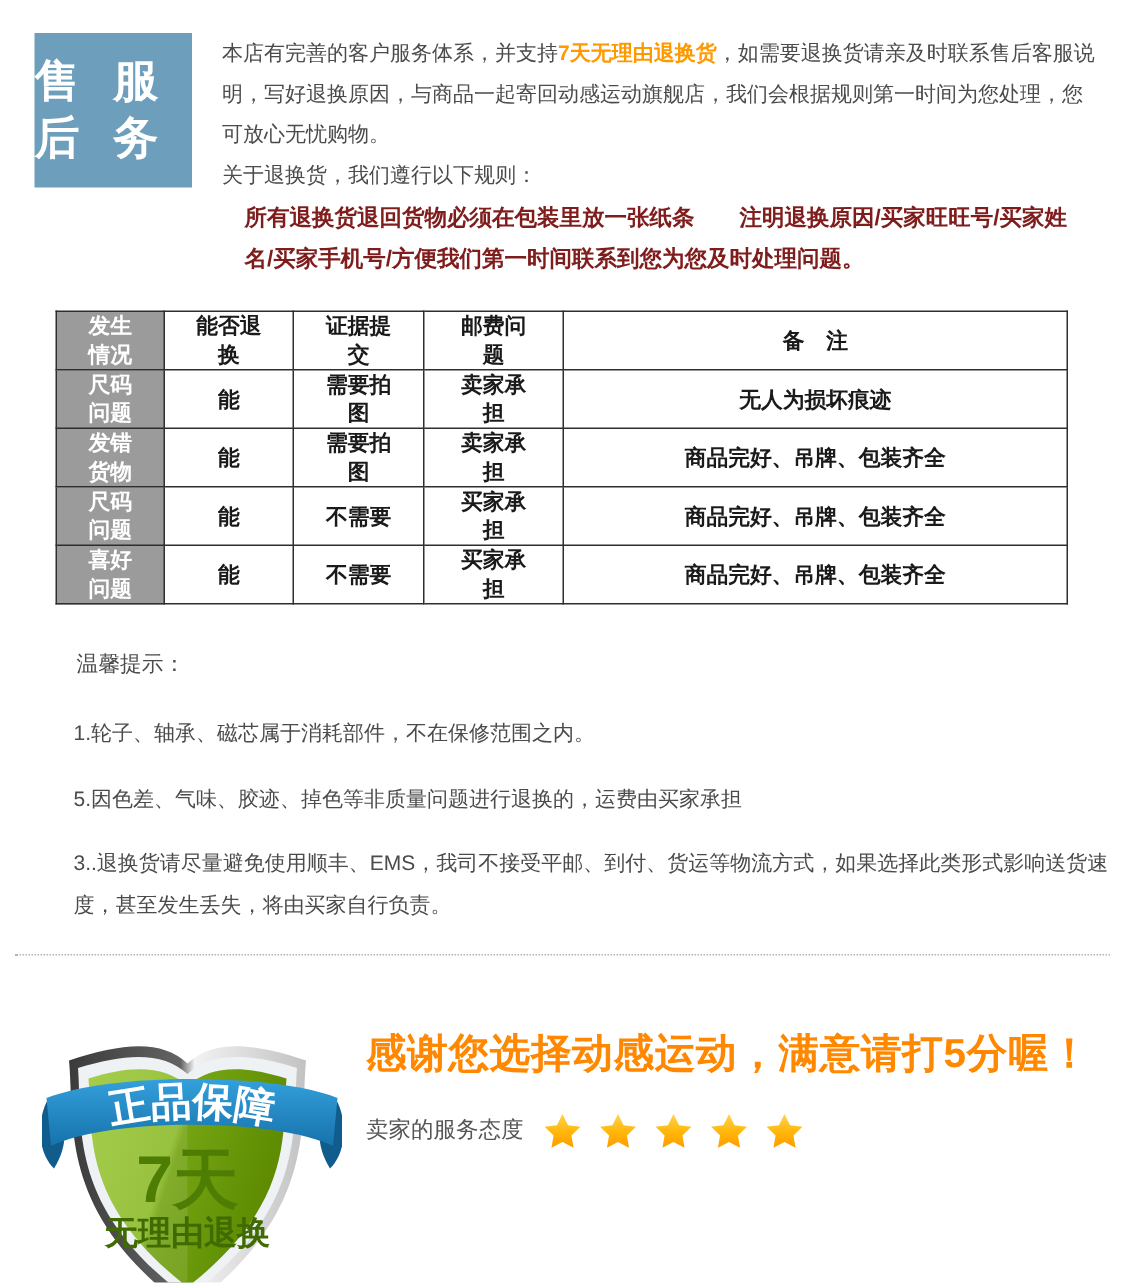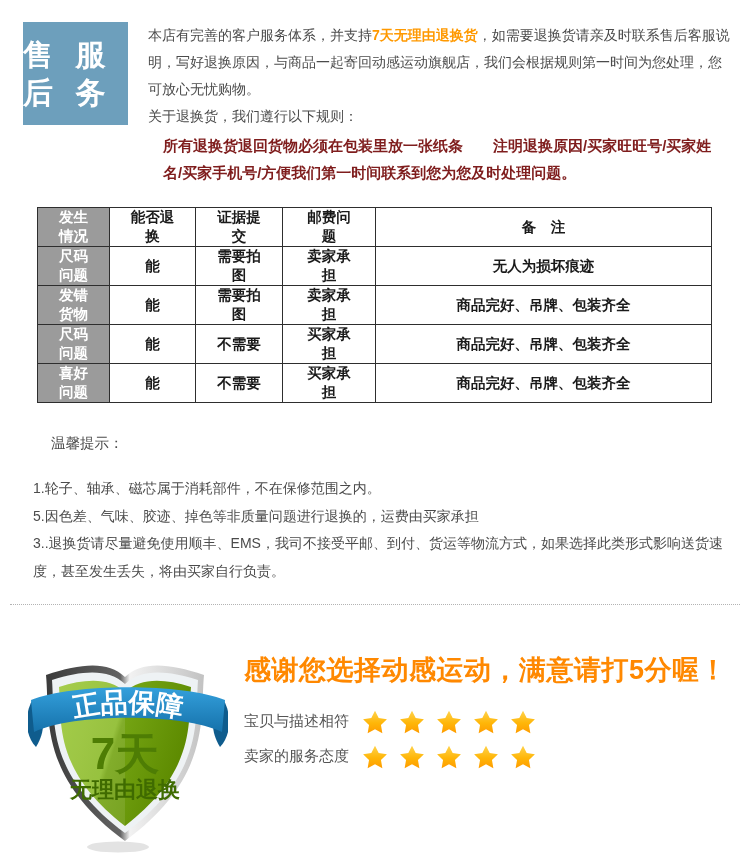--- a/index.html
+++ b/index.html
@@ -23,21 +23,21 @@
   table.policy{border-collapse:collapse;margin:21px 0 0 37px;table-layout:fixed;width:675px;}
   table.policy th,table.policy td{
       border:1px solid #2e2e2e;height:27px;text-align:center;vertical-align:middle;
       font-size:14.5px;font-weight:bold;color:#1a1a1a;padding:0 19px;}
   table.policy .row-head{background:#9b9b9b;color:#ffffff;}
   .c0{width:72px;} .c1{width:86px;} .c2{width:87px;} .c3{width:93px;} .c4{width:auto;}
 
   
   .tips{margin:27px 0 0 33px;}
   .tips-title{margin:18px;font-size:14.5px;line-height:27px;color:#4b4b4b;}
-  .list-line{margin:0;font-size:14px;line-height:27.5px;color:#4b4b4b;width:700px;}
+  .list-line{margin:16px;font-size:14px;line-height:27.5px;color:#4b4b4b;width:700px;}
   .no-return{margin:13px 0 0 33px;}
   .no-return-title{margin:0 0 4px 0;font-size:17px;font-weight:bold;color:#ff8a00;line-height:26px;}
   .no-return .list-line{line-height:28px;}
 
   .divider{margin:19px 0 0 10px;width:730px;border:none;border-top:1px dotted #b3b3b3;height:0;}
 
   
   .footer{display:flex;margin:46px 0 0 28px;}
   .shield-wrap{flex:0 0 200px;}
   .footer-right{margin-left:16px;width:490px;}
@@ -174,40 +174,20 @@
         <path d="M3,49 C45,32 155,32 197,49 L194,81 C155,62 45,62 6,81 Z" fill="url(#blueGrad)"></path>
         <path id="ribArc" d="M25,74 C60,56 140,56 175,74" fill="none"></path>
         <text font-size="27" font-weight="bold" fill="#ffffff"><textPath href="#ribArc" startOffset="50%" text-anchor="middle">正品保障</textPath></text>
       </svg>
     </div>
 
     <div class="footer-right">
       <p class="thanks">感谢您选择动感运动，满意请打5分喔！</p>
       <div class="ratings">
           <div class="rating-row">
-            <span class="rating-label">宝贝与描述相符</span>
-            <span class="stars">
-              <svg width="26" height="26" viewBox="0 0 24 24">
-                <polygon points="12,1.5 15.4,8.4 23,9.4 17.5,14.7 18.8,22.3 12,18.7 5.2,22.3 6.5,14.7 1,9.4 8.6,8.4" fill="url(#starGrad)"></polygon>
-              </svg>
-              <svg width="26" height="26" viewBox="0 0 24 24">
-                <polygon points="12,1.5 15.4,8.4 23,9.4 17.5,14.7 18.8,22.3 12,18.7 5.2,22.3 6.5,14.7 1,9.4 8.6,8.4" fill="url(#starGrad)"></polygon>
-              </svg>
-              <svg width="26" height="26" viewBox="0 0 24 24">
-                <polygon points="12,1.5 15.4,8.4 23,9.4 17.5,14.7 18.8,22.3 12,18.7 5.2,22.3 6.5,14.7 1,9.4 8.6,8.4" fill="url(#starGrad)"></polygon>
-              </svg>
-              <svg width="26" height="26" viewBox="0 0 24 24">
-                <polygon points="12,1.5 15.4,8.4 23,9.4 17.5,14.7 18.8,22.3 12,18.7 5.2,22.3 6.5,14.7 1,9.4 8.6,8.4" fill="url(#starGrad)"></polygon>
-              </svg>
-              <svg width="26" height="26" viewBox="0 0 24 24">
-                <polygon points="12,1.5 15.4,8.4 23,9.4 17.5,14.7 18.8,22.3 12,18.7 5.2,22.3 6.5,14.7 1,9.4 8.6,8.4" fill="url(#starGrad)"></polygon>
-              </svg>
-            </span>
-          </div>
-          <div class="rating-row">
             <span class="rating-label">卖家的服务态度</span>
             <span class="stars">
               <svg width="26" height="26" viewBox="0 0 24 24">
                 <polygon points="12,1.5 15.4,8.4 23,9.4 17.5,14.7 18.8,22.3 12,18.7 5.2,22.3 6.5,14.7 1,9.4 8.6,8.4" fill="url(#starGrad)"></polygon>
               </svg>
               <svg width="26" height="26" viewBox="0 0 24 24">
                 <polygon points="12,1.5 15.4,8.4 23,9.4 17.5,14.7 18.8,22.3 12,18.7 5.2,22.3 6.5,14.7 1,9.4 8.6,8.4" fill="url(#starGrad)"></polygon>
               </svg>
               <svg width="26" height="26" viewBox="0 0 24 24">
                 <polygon points="12,1.5 15.4,8.4 23,9.4 17.5,14.7 18.8,22.3 12,18.7 5.2,22.3 6.5,14.7 1,9.4 8.6,8.4" fill="url(#starGrad)"></polygon>

